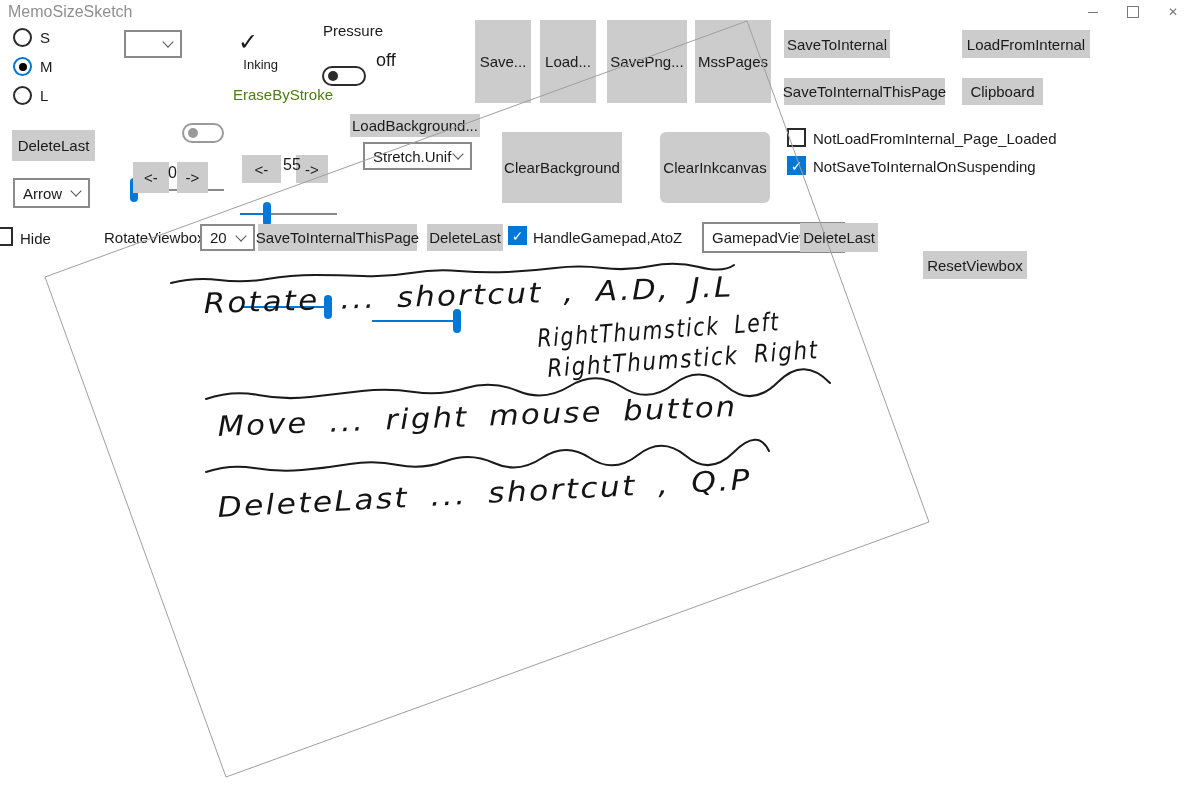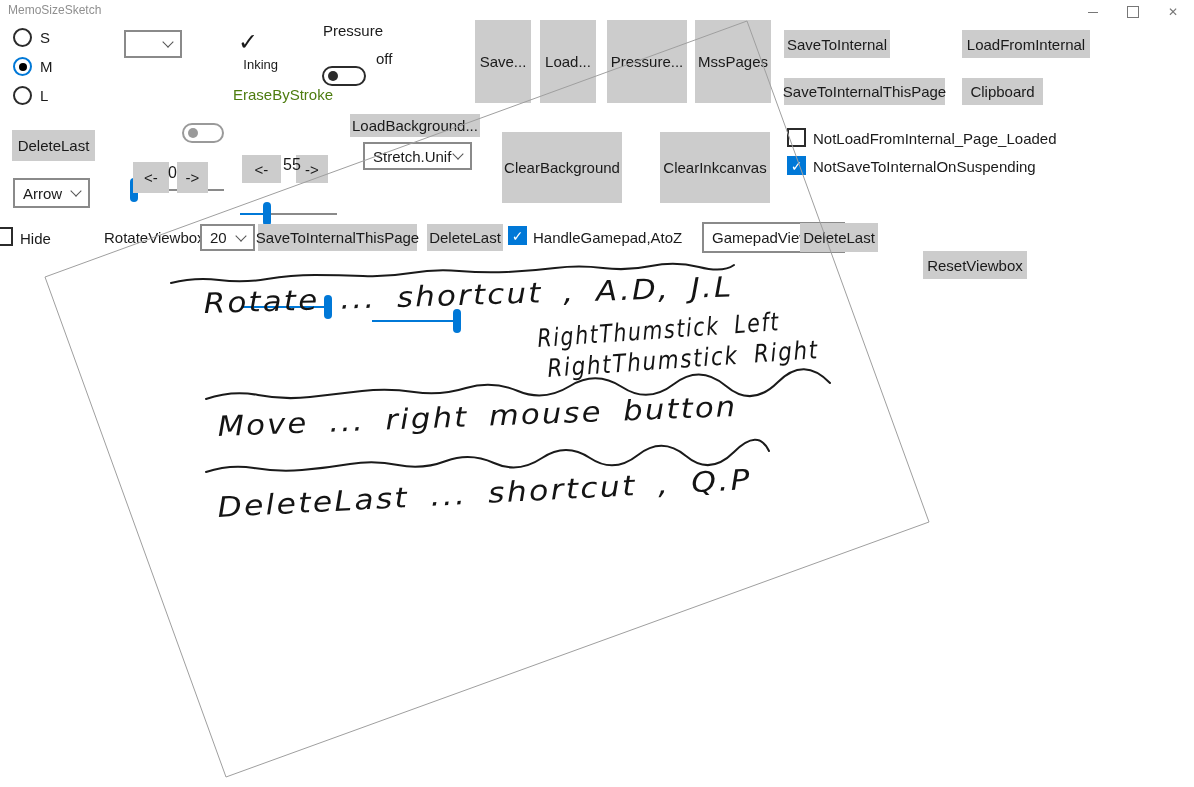--- a/index.html
+++ b/index.html
@@ -3,21 +3,21 @@
 <meta charset="utf-8">
 <style>
   html,body{margin:0;padding:0;}
   body{
     width:1194px;height:787px;position:relative;overflow:hidden;
     background:#ffffff;font-family:"Liberation Sans", sans-serif;color:#1a1a1a;
     -webkit-font-smoothing:antialiased;
   }
   .abs{position:absolute;}
   
-  .title{font-size:12px;color:#8f8f8f;}
+  .title{font-size:16px;color:#8f8f8f;}
   .winbtn{width:30px;height:20px;display:flex;align-items:center;justify-content:center;color:#777;}
   .min-line{width:10px;height:1px;background:#777;}
   .max-box{width:10px;height:10px;border:1px solid #777;background:#fff;}
   .close-glyph{font-size:12px;color:#777;}
   
   .btn{
     background:#cccccc;border:none;display:flex;align-items:center;justify-content:center;
     font-size:15px;color:#1a1a1a;font-family:"Liberation Sans",sans-serif;box-sizing:border-box;text-align:center;
   }
   .combo{
@@ -76,21 +76,21 @@
   <span class="chev"></span>
 </div>
 
 <div class="abs" style="left:238px;top:28px;font-size:24px;color:#1a1a1a;">✓</div>
 <div class="abs" style="left:228px;top:57px;width:50px;text-align:right;font-size:13px;">Inking</div>
 
 <div class="abs" style="left:323px;top:22px;font-size:15px;text-align:center;">Pressure</div>
 <div class="abs toggle" style="left:322px;top:47px;">
   <span class="knob"></span>
 </div>
-<div class="abs" style="left:376px;top:50px;font-size:15px;">off</div>
+<div class="abs" style="left:376px;top:50px;font-size:18px;">off</div>
 
 <div class="abs toggle disabled" style="left:182px;top:84px;width:42px;height:20px;">
   <span class="knob"></span>
 </div>
 <div class="abs dis" style="left:233px;top:86px;font-size:15px;">EraseByStroke</div>
 
 <button class="btn abs" style="left:12px;top:130px;width:83px;height:31px;">DeleteLast</button>
 <div class="abs combo" style="left:13px;top:178px;width:77px;height:30px;">
   <span>Arrow</span>
   <span class="chev"></span>
@@ -124,25 +124,25 @@
   <div class="fill" style="width:85px;"></div>
   <div class="thumb" style="left:81px;"></div>
 </div>
 
 <button class="btn abs" style="left:350px;top:114px;width:130px;height:23px;">LoadBackground...</button>
 <div class="abs combo" style="left:363px;top:142px;width:109px;height:28px;">
   <span>Stretch.Unif</span>
   <span class="chev"></span>
 </div>
 <button class="btn abs" style="left:502px;top:132px;width:120px;height:71px;">ClearBackground</button>
-<button class="btn abs" style="left:660px;top:132px;width:110px;height:71px;">ClearInkcanvas</button>
+<button class="btn abs" style="left:660px;top:132px;width:110px;height:71px;border-radius:6px;">ClearInkcanvas</button>
 
 <button class="btn abs" style="left:475px;top:20px;width:56px;height:83px;">Save...</button>
 <button class="btn abs" style="left:540px;top:20px;width:56px;height:83px;">Load...</button>
-<button class="btn abs" style="left:607px;top:20px;width:80px;height:83px;">Pressure...</button>
+<button class="btn abs" style="left:607px;top:20px;width:80px;height:83px;">SavePng...</button>
 <button class="btn abs" style="left:695px;top:20px;width:76px;height:83px;">MssPages</button>
 
 <button class="btn abs" style="left:784px;top:30px;width:106px;height:28px;">SaveToInternal</button>
 <button class="btn abs" style="left:962px;top:30px;width:128px;height:28px;">LoadFromInternal</button>
 <button class="btn abs" style="left:784px;top:78px;width:161px;height:27px;">SaveToInternalThisPage</button>
 <button class="btn abs" style="left:962px;top:78px;width:81px;height:27px;">Clipboard</button>
 
 <div class="abs cb" style="left:787px;top:128px;"></div>
 <div class="abs cblabel" style="left:813px;top:130px;">NotLoadFromInternal_Page_Loaded</div>
 <div class="abs cb checked" style="left:787px;top:156px;">

